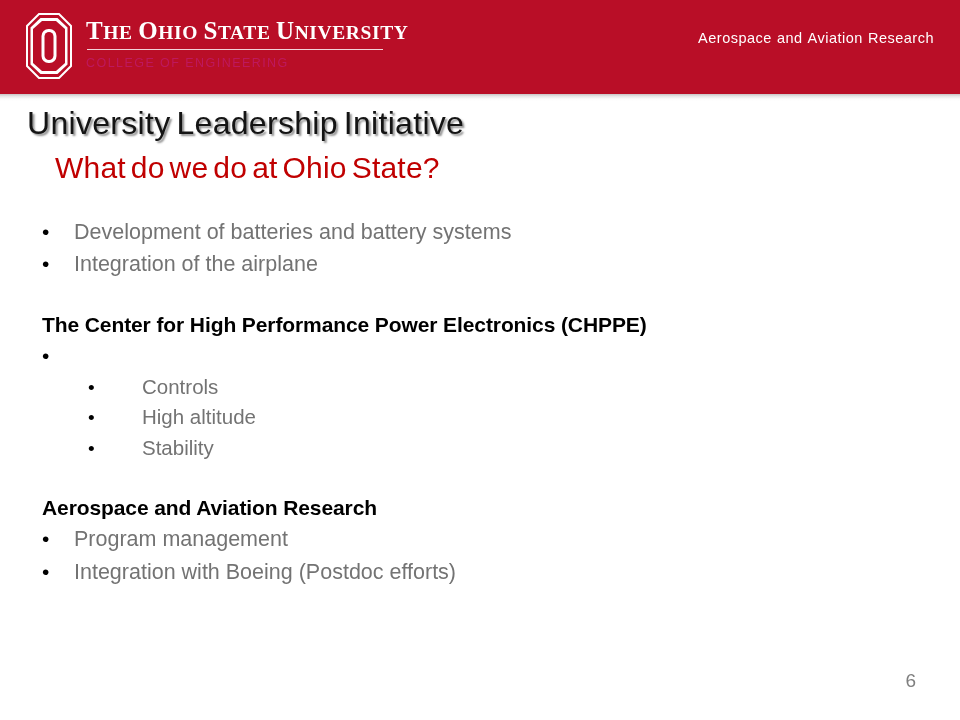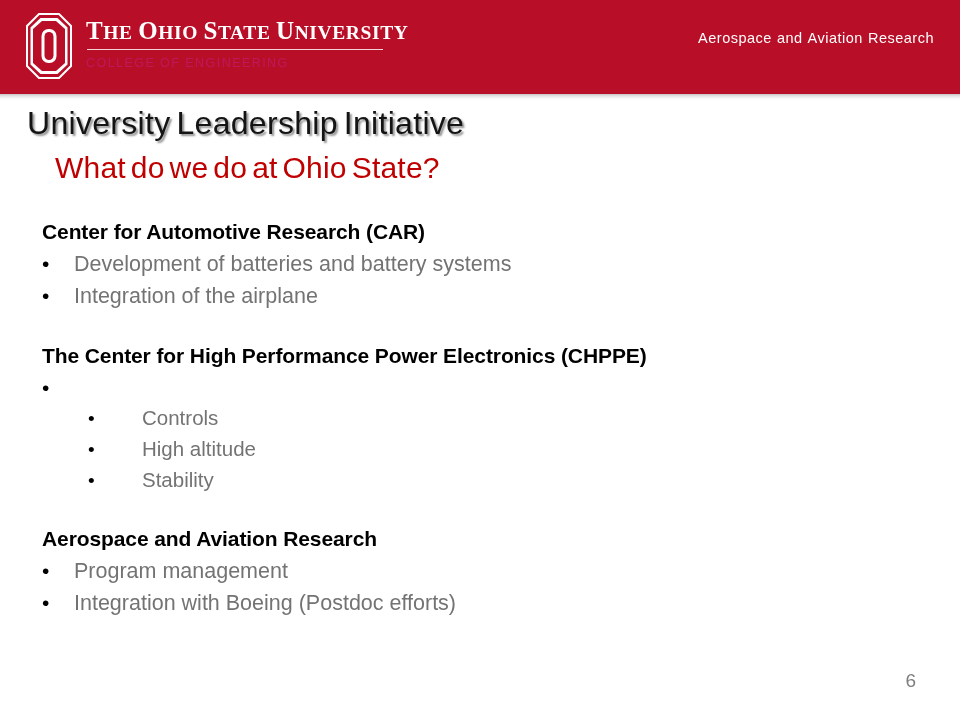--- a/index.html
+++ b/index.html
@@ -209,21 +209,20 @@
     <span>Aerospace</span><span>and</span><span>Aviation</span><span>Research</span>
   </div>
 
   <div class="slide-title"><span class="w">University</span><span class="w">Leadership</span><span class="w">Initiative</span></div>
 
   <div class="slide-subtitle"><span class="w">What</span><span class="w">do</span><span class="w">we</span><span class="w">do</span><span class="w">at</span><span class="w">Ohio</span><span class="w">State?</span></div>
 
   <div class="body-content">
 
     <div class="section">
-      <div class="section-heading">Center for Automotive Research (CAR)</div>
       <div class="bullet-row lvl1">
         <span class="bullet-mark">•</span>
         <span class="bullet-text">Development of batteries and battery systems</span>
       </div>
       <div class="bullet-row lvl1">
         <span class="bullet-mark">•</span>
         <span class="bullet-text">Integration of the airplane</span>
       </div>
     </div>
 

